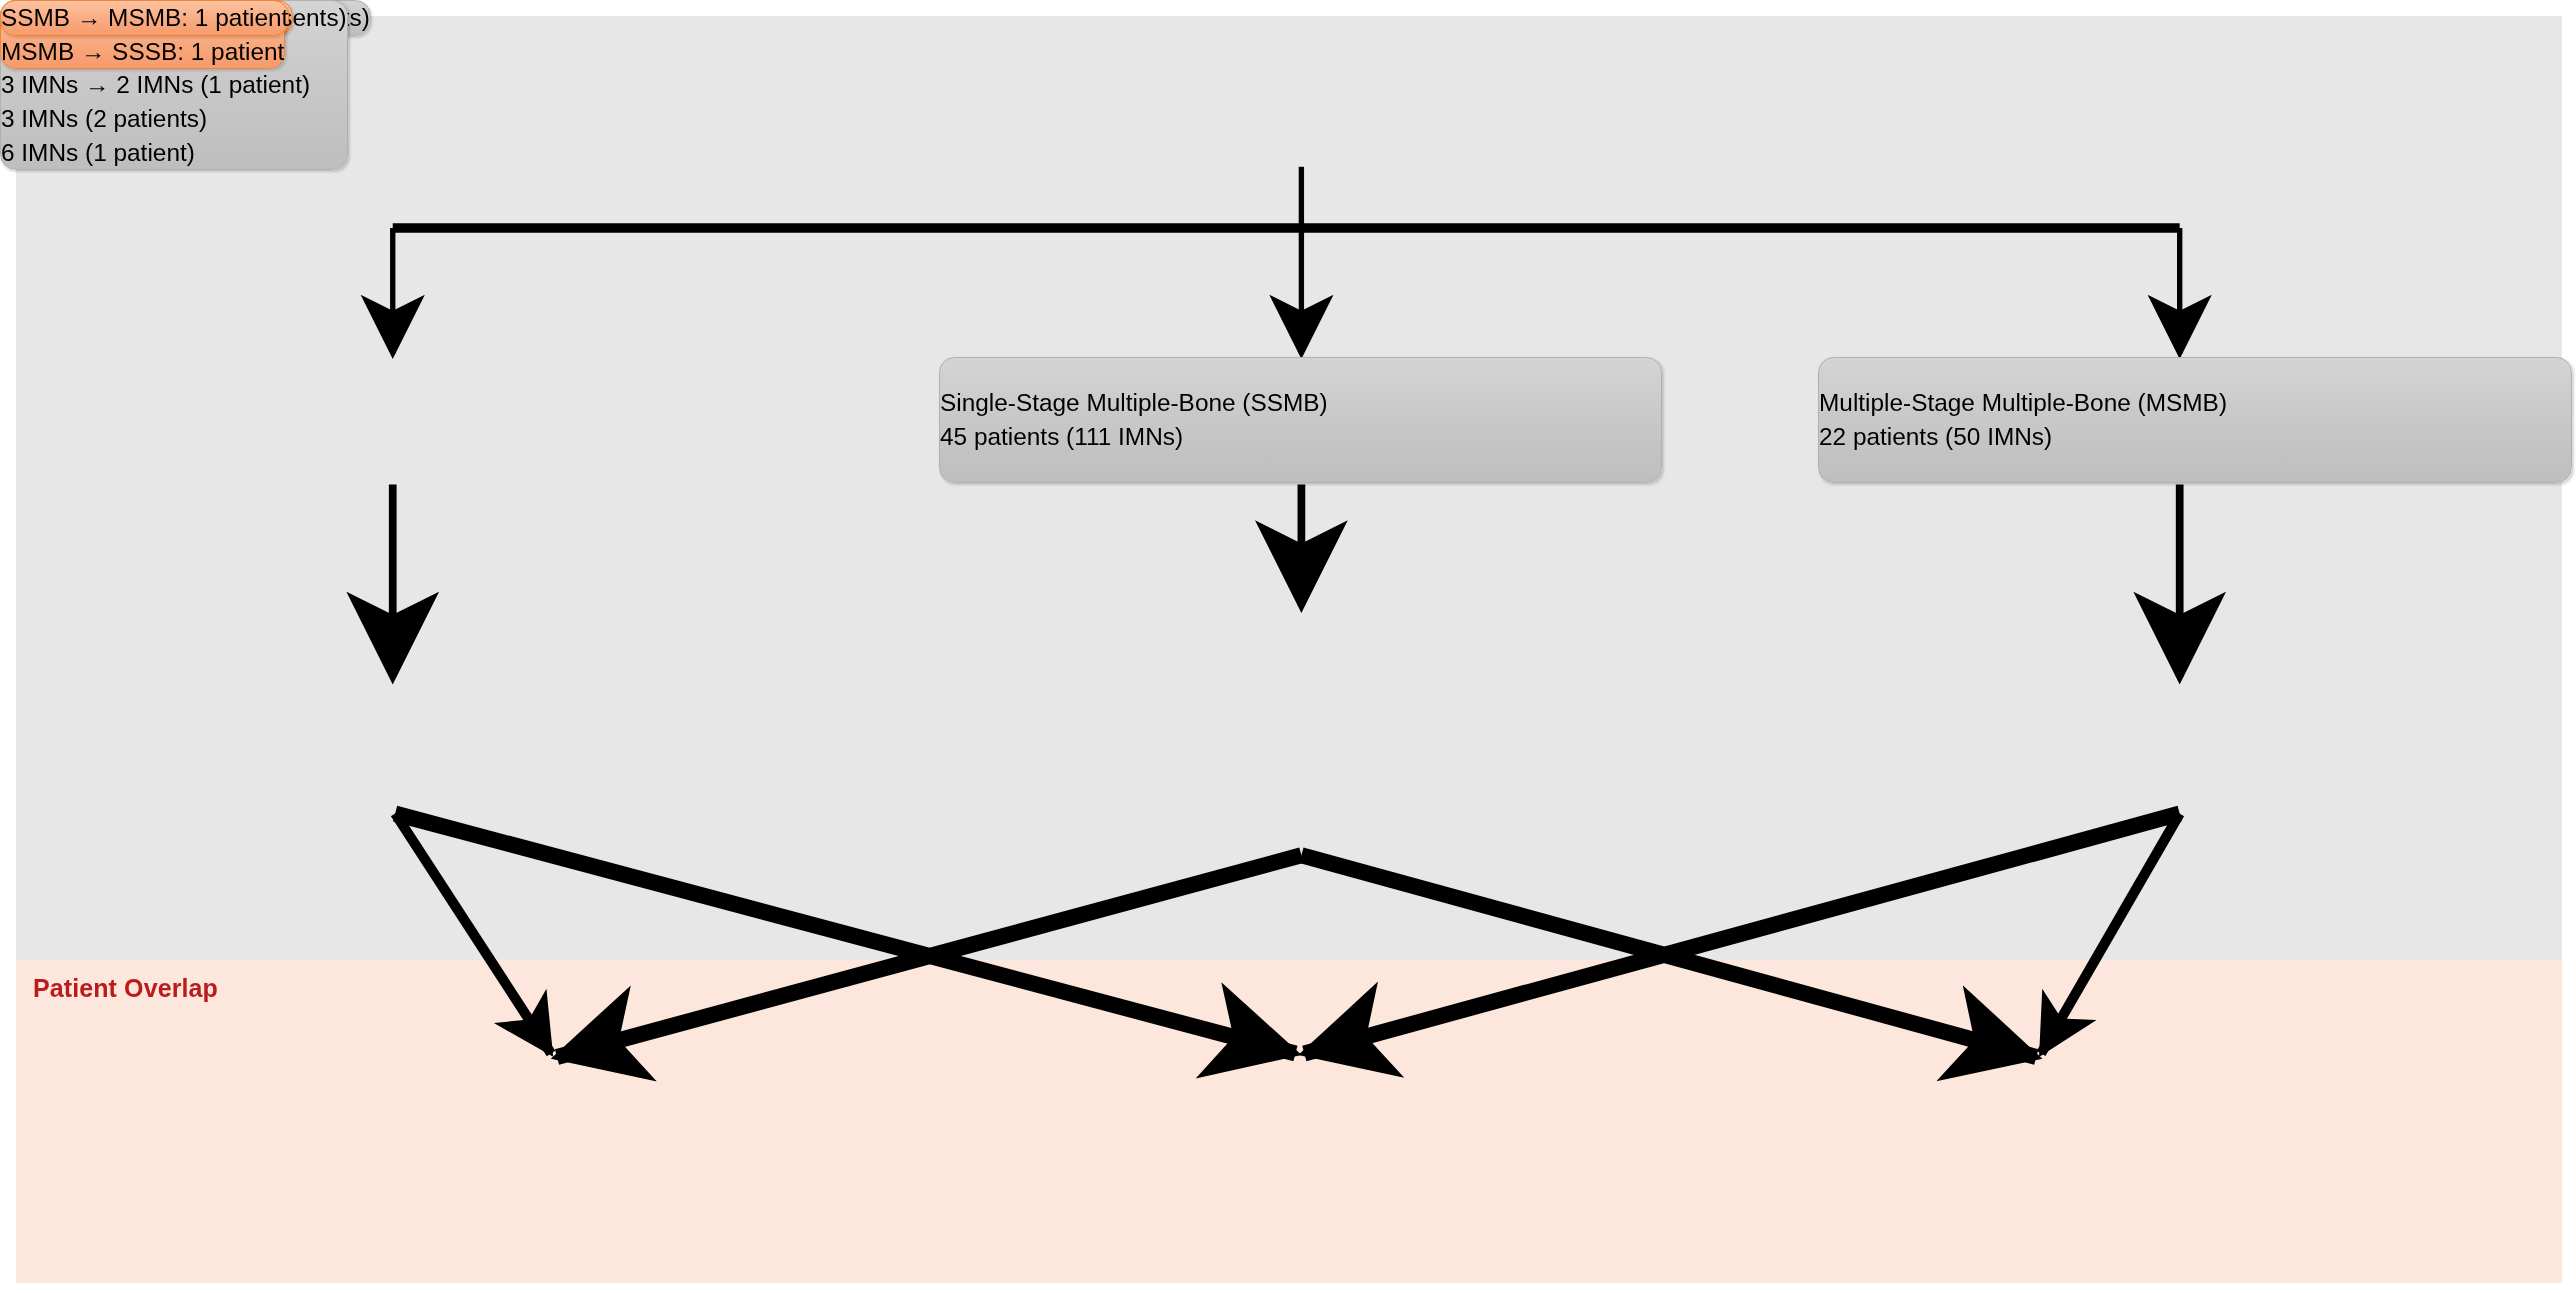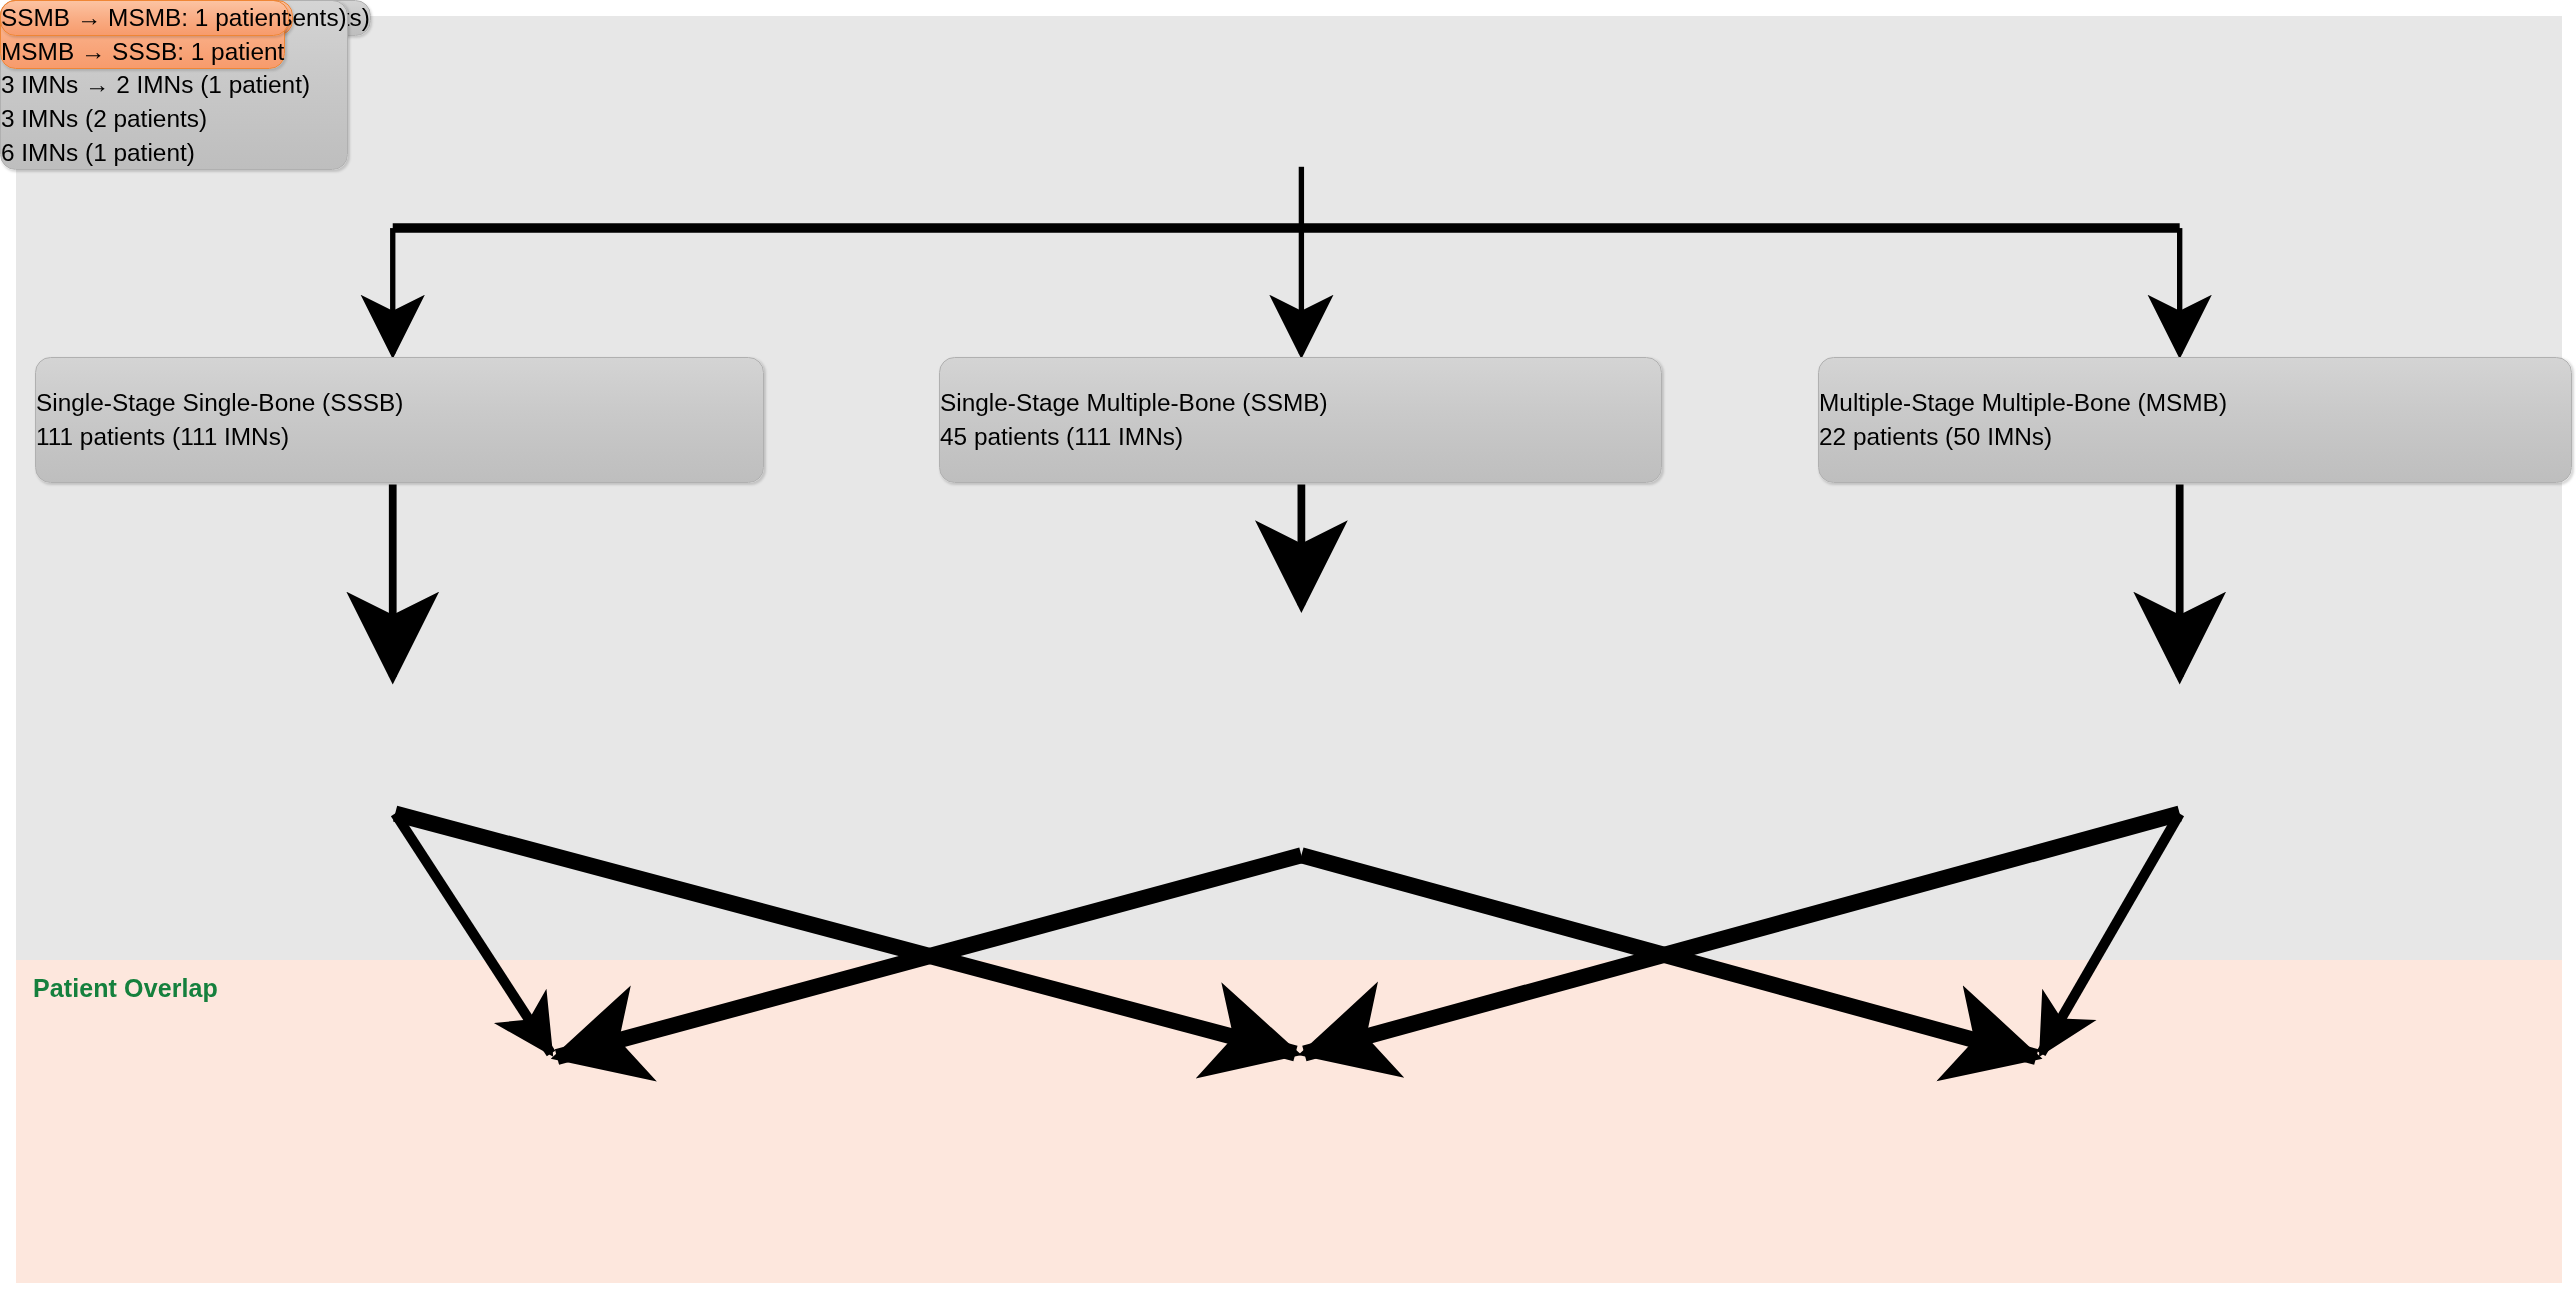--- a/index.html
+++ b/index.html
@@ -31,21 +31,21 @@
   }
   #panel-overlap {
     top: 960px;
     height: 323px;
     background: #fde7dd;
   }
   .panel-title {
     position: absolute;
     font-weight: bold;
     font-size: 25px;
-    color: #15803d;
+    color: #b91c1c;
     letter-spacing: 0.1px;
     white-space: nowrap;
   }
   #study-title { left: 33px; top: 30px; }
   #overlap-title { left: 33px; top: 974px; }
 
   
   #connectors {
     position: absolute;
     left: 0; top: 0;
@@ -129,24 +129,20 @@
     <path d="M664,1367 L2177,1770" stroke="#000000" stroke-width="27" fill="none" marker-end="url(#ah-thick)"></path>
 
     <path d="M2187,1437 L936,1776" stroke="#000000" stroke-width="27" fill="none" marker-end="url(#ah-thick)"></path>
     <path d="M2187,1437 L3422,1776" stroke="#000000" stroke-width="27" fill="none" marker-end="url(#ah-thick)"></path>
 
     <path d="M3663,1367 L3430,1770" stroke="#000000" stroke-width="17" fill="none" marker-end="url(#ah-thick)"></path>
     <path d="M3663,1367 L2192,1770" stroke="#000000" stroke-width="27" fill="none" marker-end="url(#ah-thick)"></path>
   </svg>
 
 
-  <div class="node gray" id="node-sssb">
-    <span class="line">Single-Stage Single-Bone (SSSB)</span>
-    <span class="line">111 patients (111 IMNs)</span>
-  </div>
 
   <div class="node gray" id="node-ssmb">
     <span class="line">Single-Stage Multiple-Bone (SSMB)</span>
     <span class="line">45 patients (111 IMNs)</span>
   </div>
 
   <div class="node gray" id="node-msmb">
     <span class="line">Multiple-Stage Multiple-Bone (MSMB)</span>
     <span class="line">22 patients (50 IMNs)</span>
   </div>

